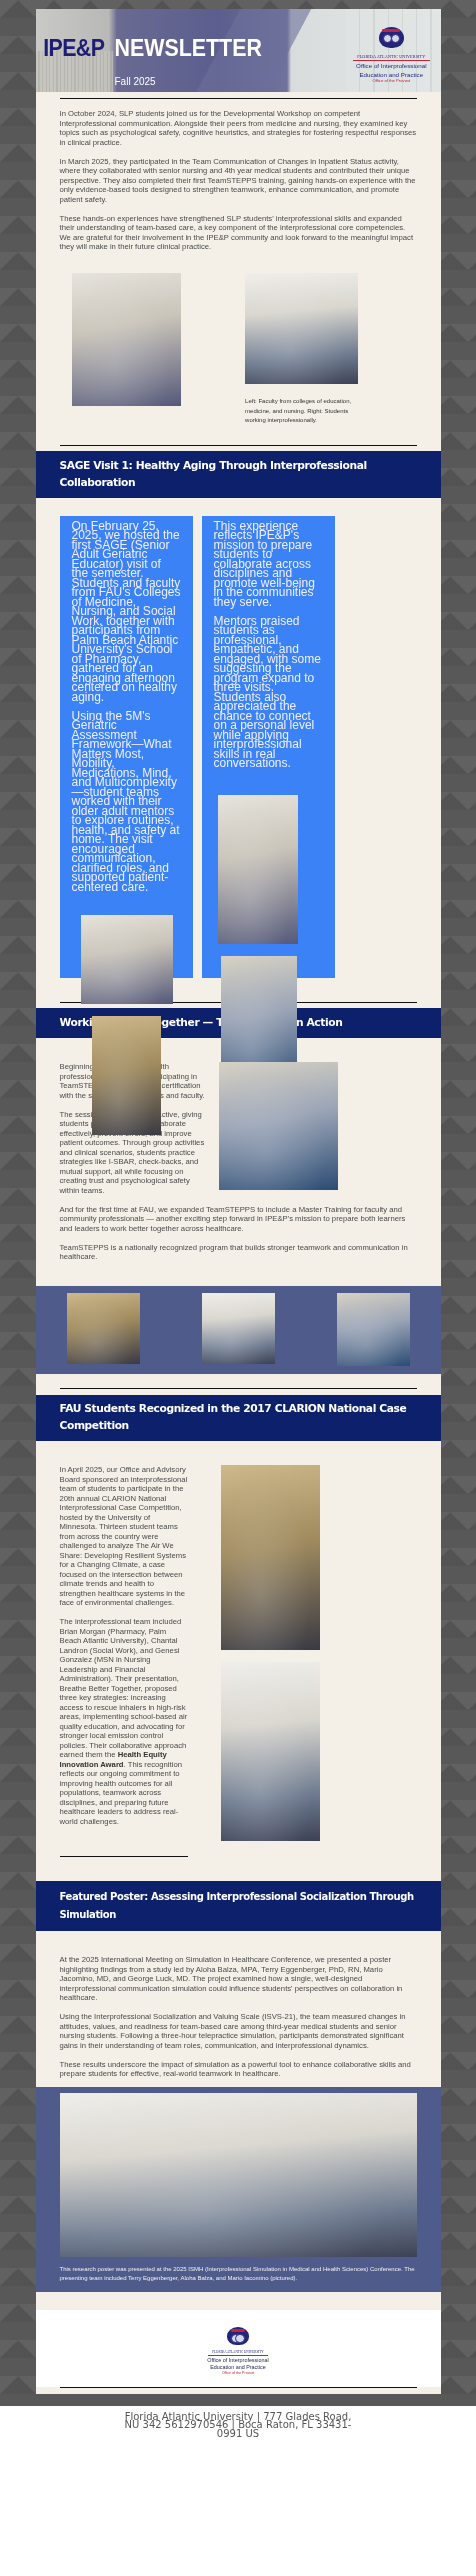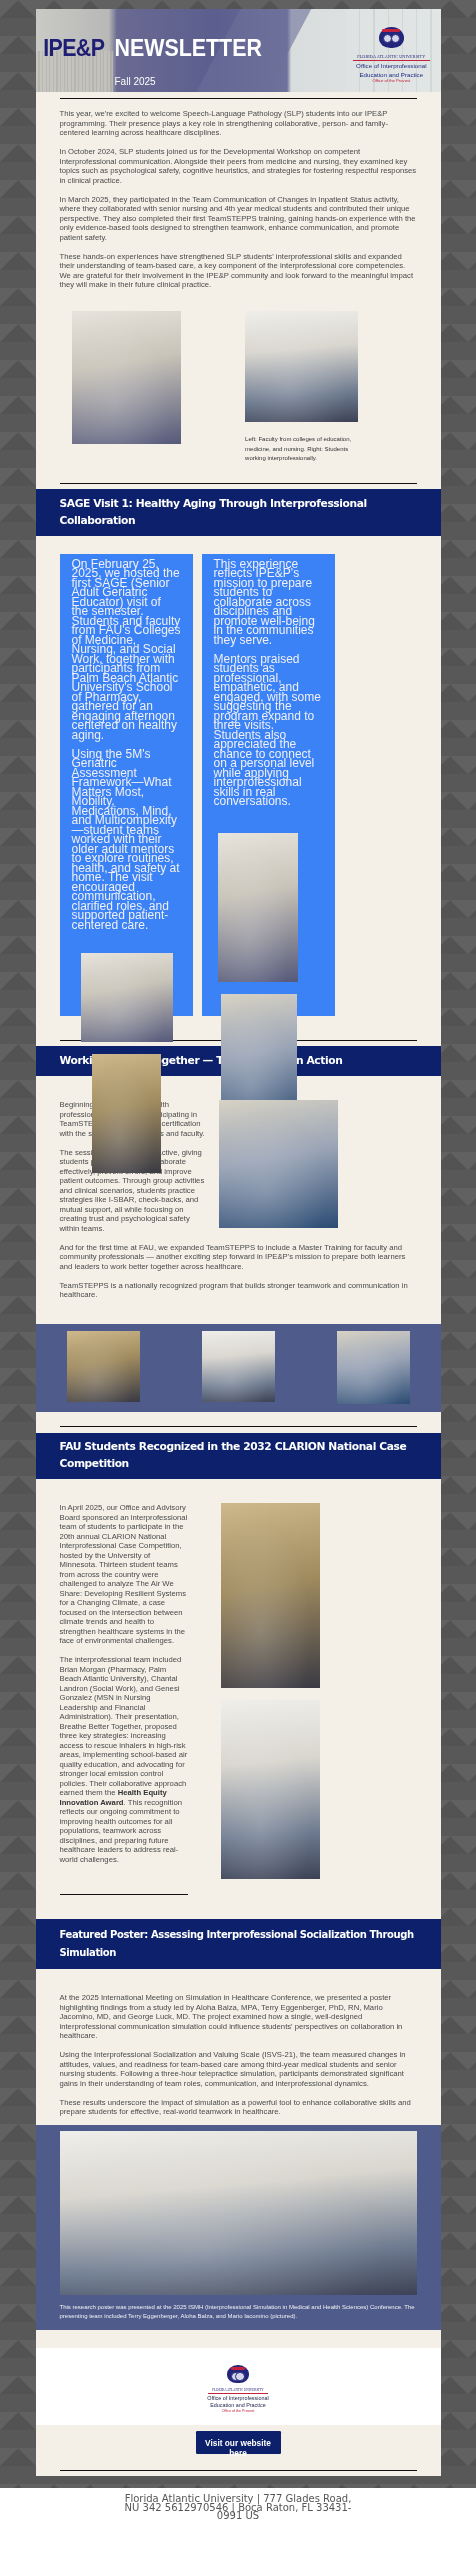--- a/index.html
+++ b/index.html
@@ -157,21 +157,20 @@
         <div class="office">Education and Practice</div>
         <div class="provost">Office of the Provost</div>
       </div>
     </div>
 
     <div class="rule-wrap-top">
         <div class="rule"></div>
       </div>
 
     <div class="body-text" style="padding-top:4.8px;">
-      <p>This year, we're excited to welcome Speech-Language Pathology (SLP) students into our IPE&amp;P programming. Their presence plays a key role in strengthening collaborative, person- and family-centered learning across healthcare disciplines.</p>
       <p>In October 2024, SLP students joined us for the Developmental Workshop on competent Interprofessional communication. Alongside their peers from medicine and nursing, they examined key topics such as psychological safety, cognitive heuristics, and strategies for fostering respectful responses in clinical practice.</p>
       <p>In March 2025, they participated in the Team Communication of Changes in Inpatient Status activity, where they collaborated with senior nursing and 4th year medical students and contributed their unique perspective. They also completed their first TeamSTEPPS training, gaining hands-on experience with the only evidence-based tools designed to strengthen teamwork, enhance communication, and promote patient safety.</p>
       <p>These hands-on experiences have strengthened SLP students' interprofessional skills and expanded their understanding of team-based care, a key component of the interprofessional core competencies. We are grateful for their involvement in the IPE&amp;P community and look forward to the meaningful impact they will make in their future clinical practice.</p>
     </div>
     <div style="display:flex; padding: 21.4px 24px 0 24px; height: 193px;">
       <div style="width:50%; padding-left:12px;">
         <div class="ph light" style="width:109px; height:133px;" title="Four faculty members standing together in a conference room"></div>
       </div>
       <div style="width:50%; padding-left:7.1px;">
         <div class="ph room" style="width:113px; height:111px;" title="Students working at round tables in a large meeting room"></div>
@@ -217,21 +216,21 @@
     </div>
     <div class="strip">
       <div class="ph warm" style="width:73px; height:71px;" title="Students building paper chains at desks"></div>
       <div class="ph room" style="width:73px; height:71px;" title="Paper chain exercise presentation in a lecture hall"></div>
       <div class="ph blue" style="width:73px; height:73px;" title="Group working at round table with colorful paper"></div>
     </div>
     <div style="padding: 14.3px 0 6px 0;">
         <div class="rule"></div>
       </div>
 
-    <div class="section-bar">FAU Students Recognized in the 2032 CLARION National Case Competition</div>
+    <div class="section-bar">FAU Students Recognized in the 2017 CLARION National Case Competition</div>
     <div style="display:flex; padding: 24px 7px 24px 24px;">
       <div style="width:128px; font-size:7.7px; line-height:9.5px; color:#4a4a4a;">
         <p>In April 2025, our Office and Advisory Board sponsored an interprofessional team of students to participate in the 20th annual CLARION National Interprofessional Case Competition, hosted by the University of Minnesota. Thirteen student teams from across the country were challenged to analyze The Air We Share: Developing Resilient Systems for a Changing Climate, a case focused on the intersection between climate trends and health to strengthen healthcare systems in the face of environmental challenges.</p>
         <p style="margin-top:9.5px;"><span>The interprofessional team included Brian Morgan (Pharmacy, Palm Beach Atlantic University), Chantal Landron (Social Work), and Genesi Gonzalez (MSN in Nursing Leadership and Financial Administration). Their presentation, Breathe Better Together, proposed three key strategies: increasing access to rescue inhalers in high-risk areas, implementing school-based air quality education, and advocating for stronger local emission control policies. Their collaborative approach earned them the </span><b style="color:#333;">Health Equity Innovation Award</b><span>. This recognition reflects our ongoing commitment to improving health outcomes for all populations, teamwork across disciplines, and preparing future healthcare leaders to address real-world challenges.</span></p>
         <div style="height:0.6px; background:#111; margin-top:30px;"></div>
       </div>
       <div style="width:33px;"></div>
       <div>
         <div class="ph warm" style="width:99px; height:185px;" title="Three students holding certificates in front of CLARION banner"></div>
         <div class="ph room" style="width:99px; height:179px; margin-top:12px;" title="Three team members beside CLARION Case Competition welcome sign"></div>
@@ -251,23 +250,20 @@
     <div style="height:18px;"></div>
 
     <div class="logo-band">
       <span class="owl" style="width:21.4px; height:18px;"><span class="brow"></span></span>
       <div class="fau2">FLORIDA ATLANTIC UNIVERSITY</div>
       <div class="off2">Office of Interprofessional</div>
       <div class="off2">Education and Practice</div>
       <div class="prov2">Office of the Provost</div>
     </div>
 
-    <div class="btn-wrap">
-      <a class="btn" href="#">Visit our website here</a>
-    </div>
     <div style="padding: 0 0 6px 0;">
         <div class="rule"></div>
       </div>
   </div>
 </div>
 
 <div class="footer">
   <div class="addr">Florida Atlantic University | 777 Glades Road, NU 342 5612970546 | Boca Raton, FL 33431-0991 US</div>
 
 </div>

